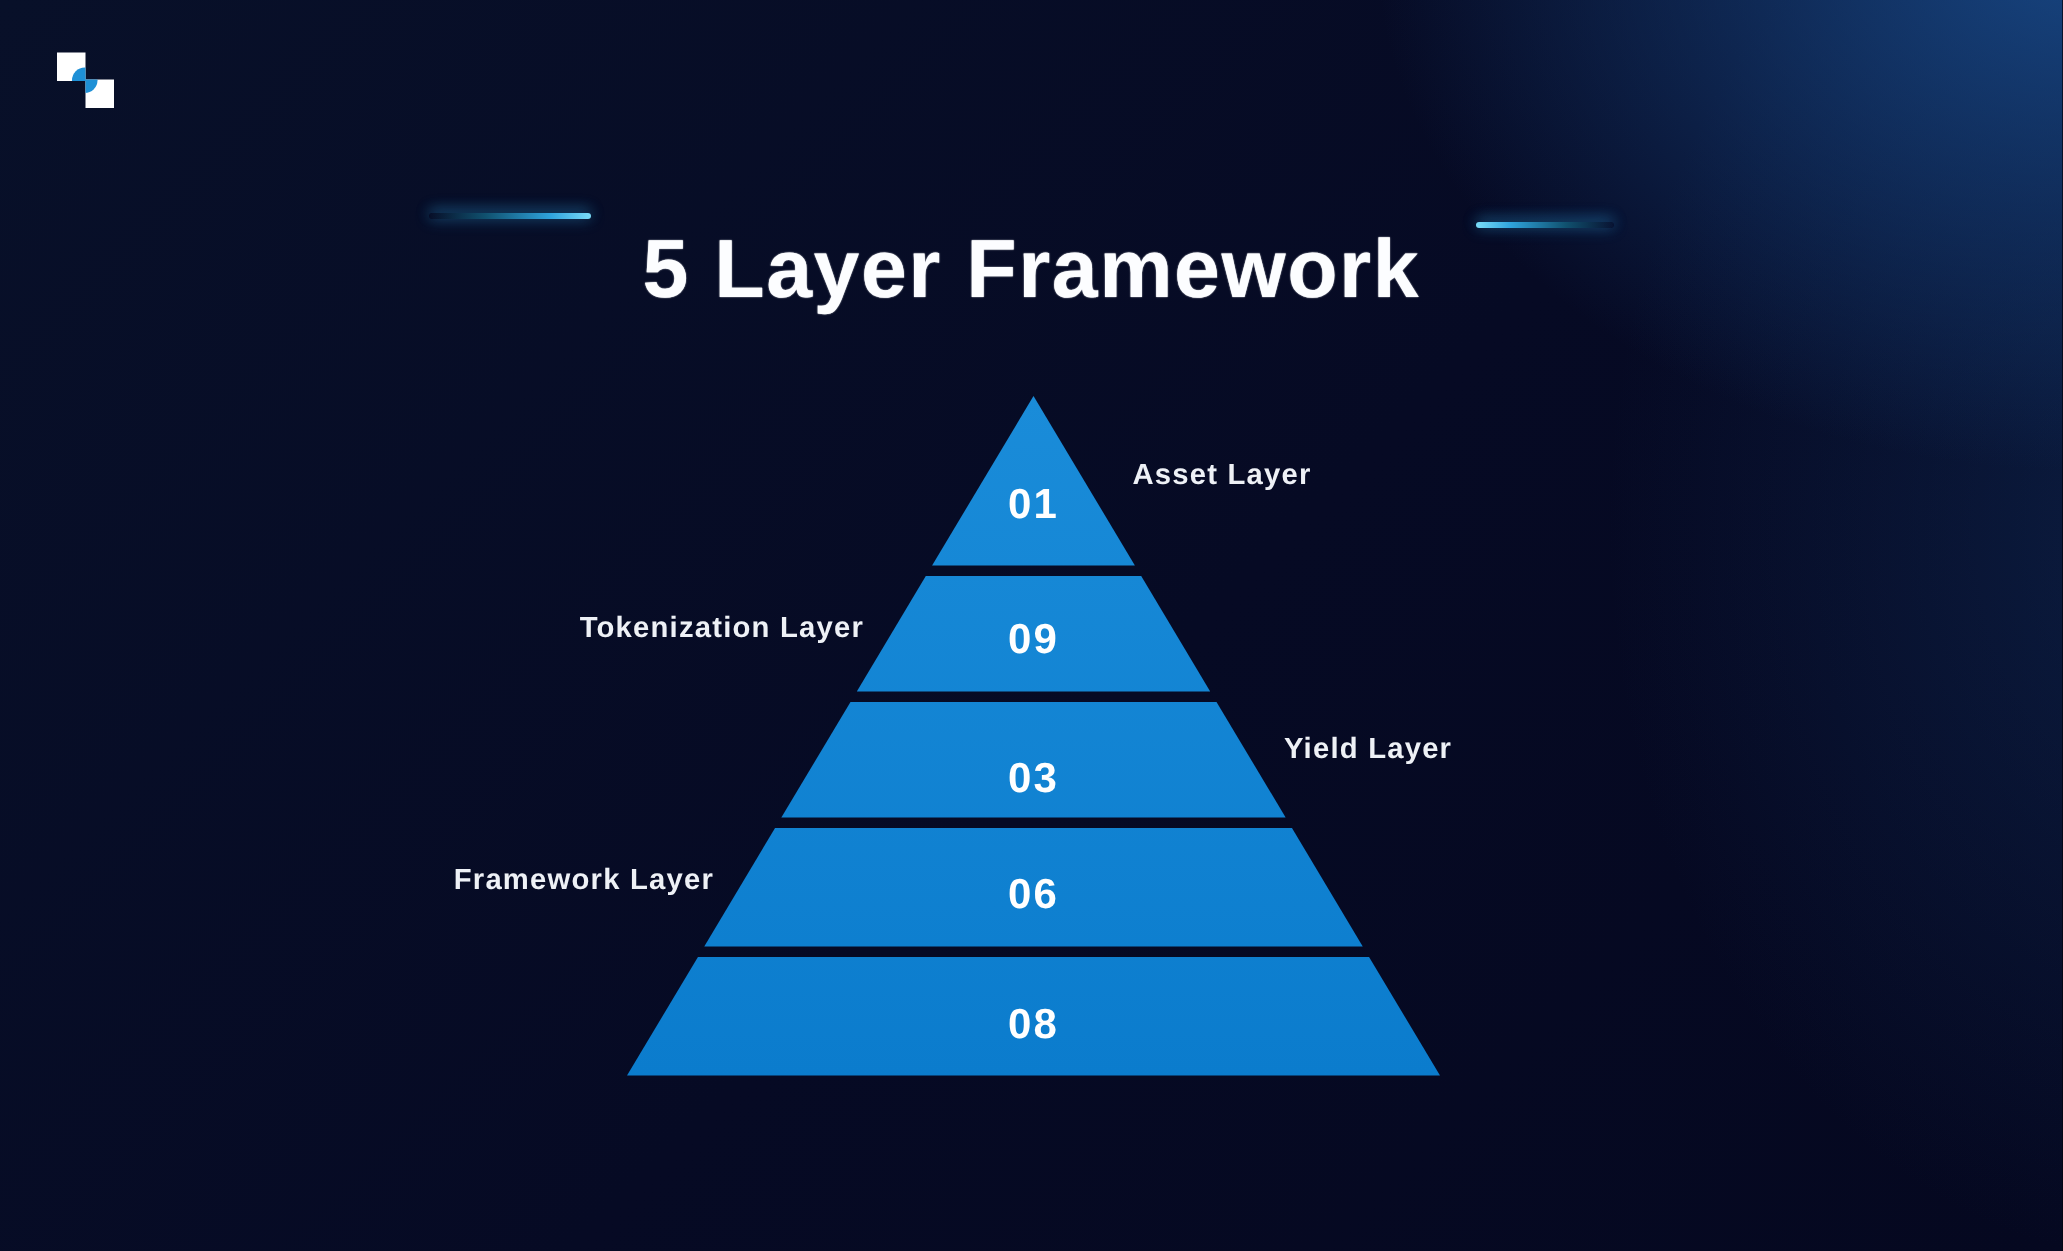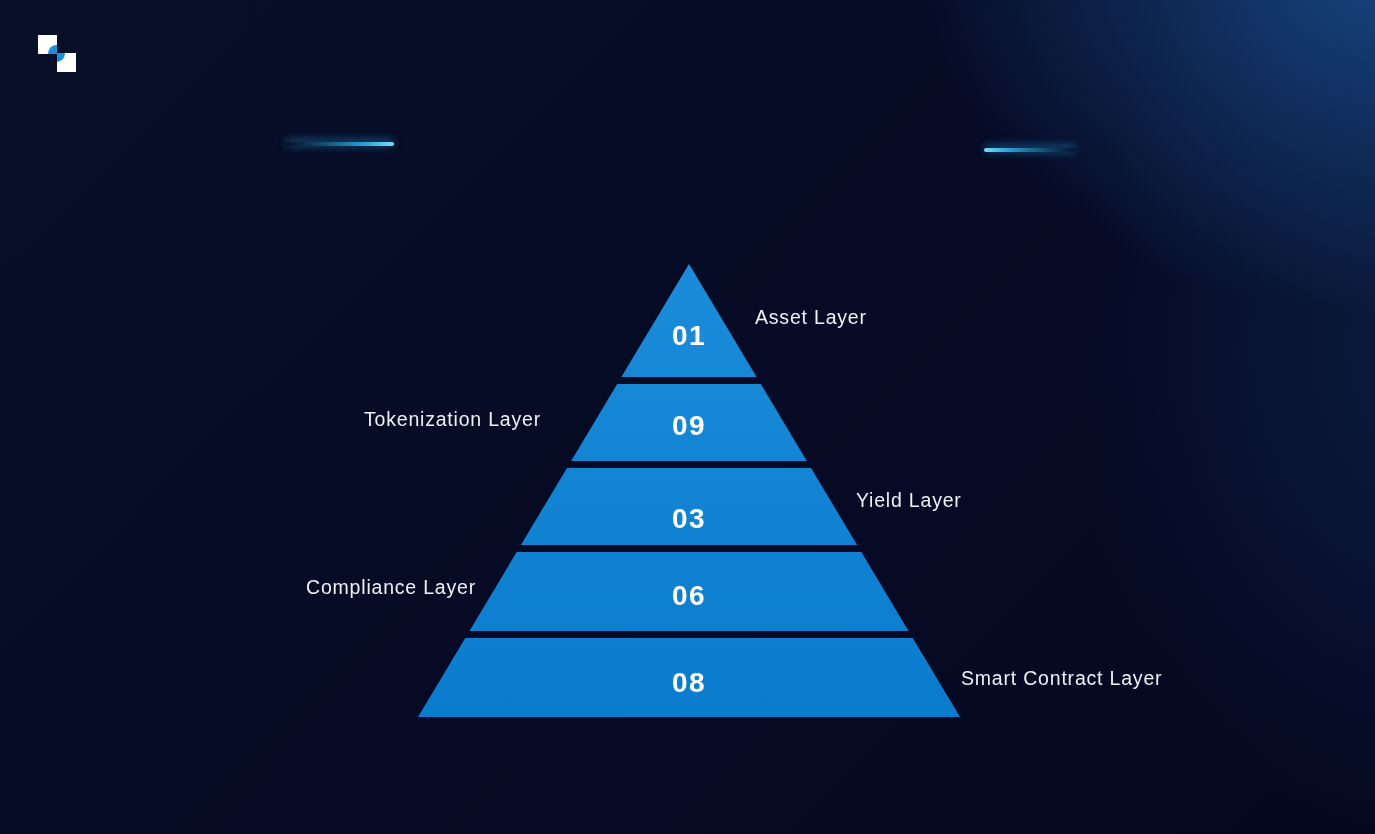--- a/index.html
+++ b/index.html
@@ -41,26 +41,26 @@
   .pyramid-svg{position:absolute;left:0;top:0;}
   .layer-number{
     position:absolute;left:689px;
     transform:translate(-50%,-50%);
     color:#ffffff;font-size:28px;font-weight:bold;letter-spacing:1.5px;
   }
   .n1{top:336px;} .n2{top:426px;} .n3{top:519px;} .n4{top:596px;} .n5{top:683px;}
 
   .layer-label{
     position:absolute;
-    color:#eef1f6;font-size:19.5px;font-weight:normal;letter-spacing:0.8px;
+    color:#eef1f6;font-size:19.5px;font-weight:bold;letter-spacing:0.8px;
     white-space:nowrap;
     transform:translateY(-50%);
   }
   .lab-asset{left:755px;top:317px;}
-  .lab-token{right:834px;top:419px;}
+  .lab-token{right:799px;top:419px;}
   .lab-yield{left:856px;top:500px;}
   .lab-comp{right:899px;top:587px;}
   .lab-smart{left:961px;top:678px;}
 </style>
 </head>
 <body>
 
 <div class="canvas">
 
   <svg class="logo" viewBox="0 0 42 41" aria-hidden="true">
@@ -69,20 +69,21 @@
         <rect x="2" y="2" width="19" height="19"></rect>
         <rect x="21" y="20" width="19" height="19"></rect>
       </clipPath>
     </defs>
     <rect x="2" y="2" width="19" height="19" fill="#ffffff"></rect>
     <rect x="21" y="20" width="19" height="19" fill="#ffffff"></rect>
     <circle cx="20.5" cy="20.5" r="8.5" fill="#1e90d6" clip-path="url(#logoClip)"></circle>
   </svg>
 
   <div class="streak streak-left"></div>
+  <h1 class="title">5 Layer Framework</h1>
   <div class="streak streak-right"></div>
 
   <svg class="pyramid-svg" width="1375" height="834" viewBox="0 0 1375 834">
     <defs>
       <linearGradient id="pyrGrad" gradientUnits="userSpaceOnUse" x1="689" y1="264" x2="689" y2="717">
         <stop offset="0" stop-color="#1a8cd9"></stop>
         <stop offset="1" stop-color="#0b7ccd"></stop>
       </linearGradient>
     </defs>
     <polygon fill="url(#pyrGrad)" points="689,264 756.6,377 621.4,377"></polygon>
@@ -94,16 +95,15 @@
 
   <div class="layer-number n1">01</div>
   <div class="layer-number n2">09</div>
   <div class="layer-number n3">03</div>
   <div class="layer-number n4">06</div>
   <div class="layer-number n5">08</div>
 
   <div class="layer-label lab-asset">Asset Layer</div>
   <div class="layer-label lab-token">Tokenization Layer</div>
   <div class="layer-label lab-yield">Yield Layer</div>
-  <div class="layer-label lab-comp">Compliance Layer</div>
-  <div class="layer-label lab-smart">Smart Contract Layer</div>
+  <div class="layer-label lab-comp">Framework Layer</div>
 
 </div>
 
 </body></html>

